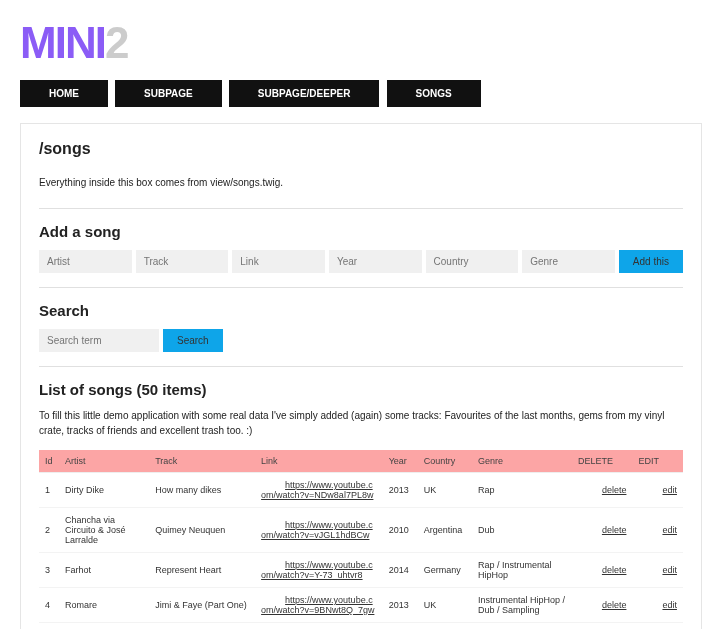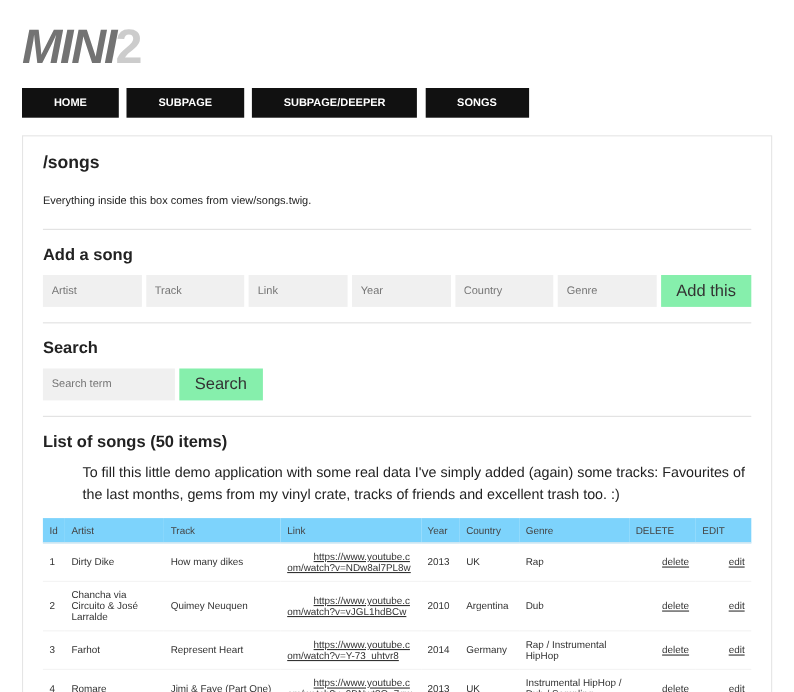--- a/index.html
+++ b/index.html
@@ -1,35 +1,35 @@
 <!DOCTYPE html>
 <html><head>
 <meta charset="utf-8">
 <style>
 * { box-sizing: border-box; margin: 0; padding: 0; }
 body { font-family: Arial, Helvetica, sans-serif; background: #fff; color: #222; font-size: 11px; width: 722px; }
 .wrapper { padding: 18px 20px; }
 .logo { font-size: 44px; font-weight: 900; letter-spacing: -2px; margin-bottom: 12px; }
-.logo-main { color: #737373; font-style: italic; }
+.logo-main { color: #8b5cf6; }
 .logo-num { color: #ccc; }
 .nav { margin-bottom: 16px; }
 .nav a { display: inline-block; background: #111; color: #fff; text-decoration: none; font-size: 10px; font-weight: bold; padding: 8px 29px; margin-right: 4px; }
 .content-box { border: 1px solid #e5e5e5; padding: 16px 18px; }
 h1 { font-size: 16px; font-weight: bold; margin-bottom: 17px; }
 .desc { font-size: 10px; line-height: 1.5; margin-bottom: 18px; }
 hr { border: none; border-top: 1px solid #e0e0e0; margin: 14px 0; }
 h2 { font-size: 15px; font-weight: bold; margin-bottom: 10px; }
 .form-row { display: flex; gap: 4px; margin-bottom: 6px; }
 .form-row input[type=text] { flex: 1; min-width: 0; background: #f0f0f0; border: none; padding: 6px 8px; font-size: 10px; color: #888; }
-.form-row button, .search-row button { background: #86efac; border: none; padding: 6px 14px; font-size: 15px; cursor: pointer; color: #333; }
+.form-row button, .search-row button { background: #0ea5e9; border: none; padding: 6px 14px; font-size: 10px; cursor: pointer; color: #333; }
 .search-row { display: flex; gap: 4px; }
 .search-row input[type=text] { width: 120px; background: #f0f0f0; border: none; padding: 1px 8px; font-size: 10px; color: #888; }
-.list-desc { font-size: 13px; line-height: 1.5; margin-bottom: 12px; margin-left: 36px; }
+.list-desc { font-size: 10px; line-height: 1.5; margin-bottom: 12px; }
 table { width: 100%; border-collapse: collapse; font-size: 9px; }
-thead th { background: #7dd3fc; text-align: left; padding: 6px 6px; font-weight: normal; color: #444; border-bottom: 1px solid #eee; }
+thead th { background: #fca5a5; text-align: left; padding: 6px 6px; font-weight: normal; color: #444; border-bottom: 1px solid #eee; }
 tbody td { padding: 7px 6px; border-bottom: 1px solid #f3f3f3; vertical-align: middle; color: #333; }
 tbody td a { color: #333; text-decoration: underline; margin-left: 24px; }
 .col-id { width: 20px; }
 .col-artist { width: 100px; }
 .col-track { width: 110px; }
 .col-link { width: 150px; word-break: break-all; }
 .col-year { width: 36px; }
 .col-country { width: 55px; }
 .col-genre { width: 110px; }
 .col-del { width: 42px; }

